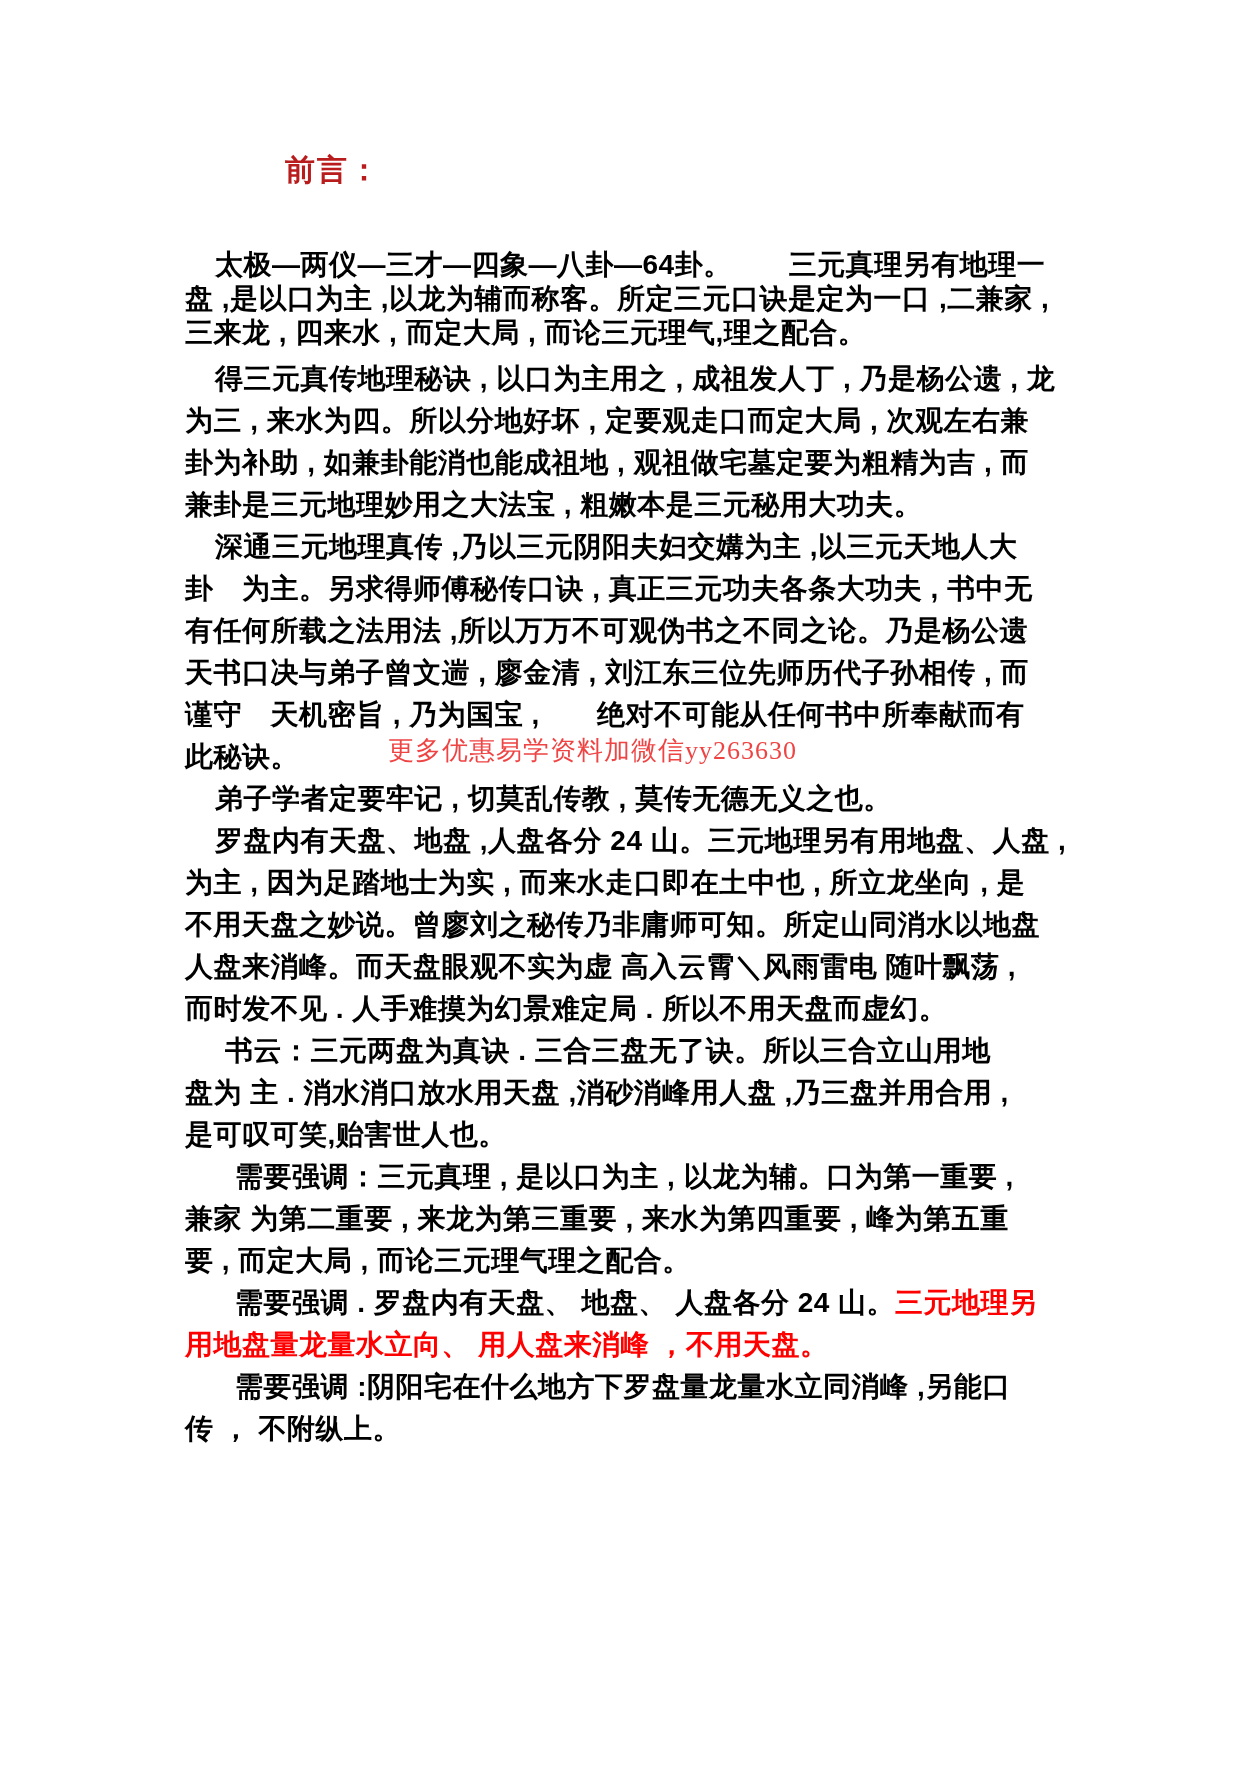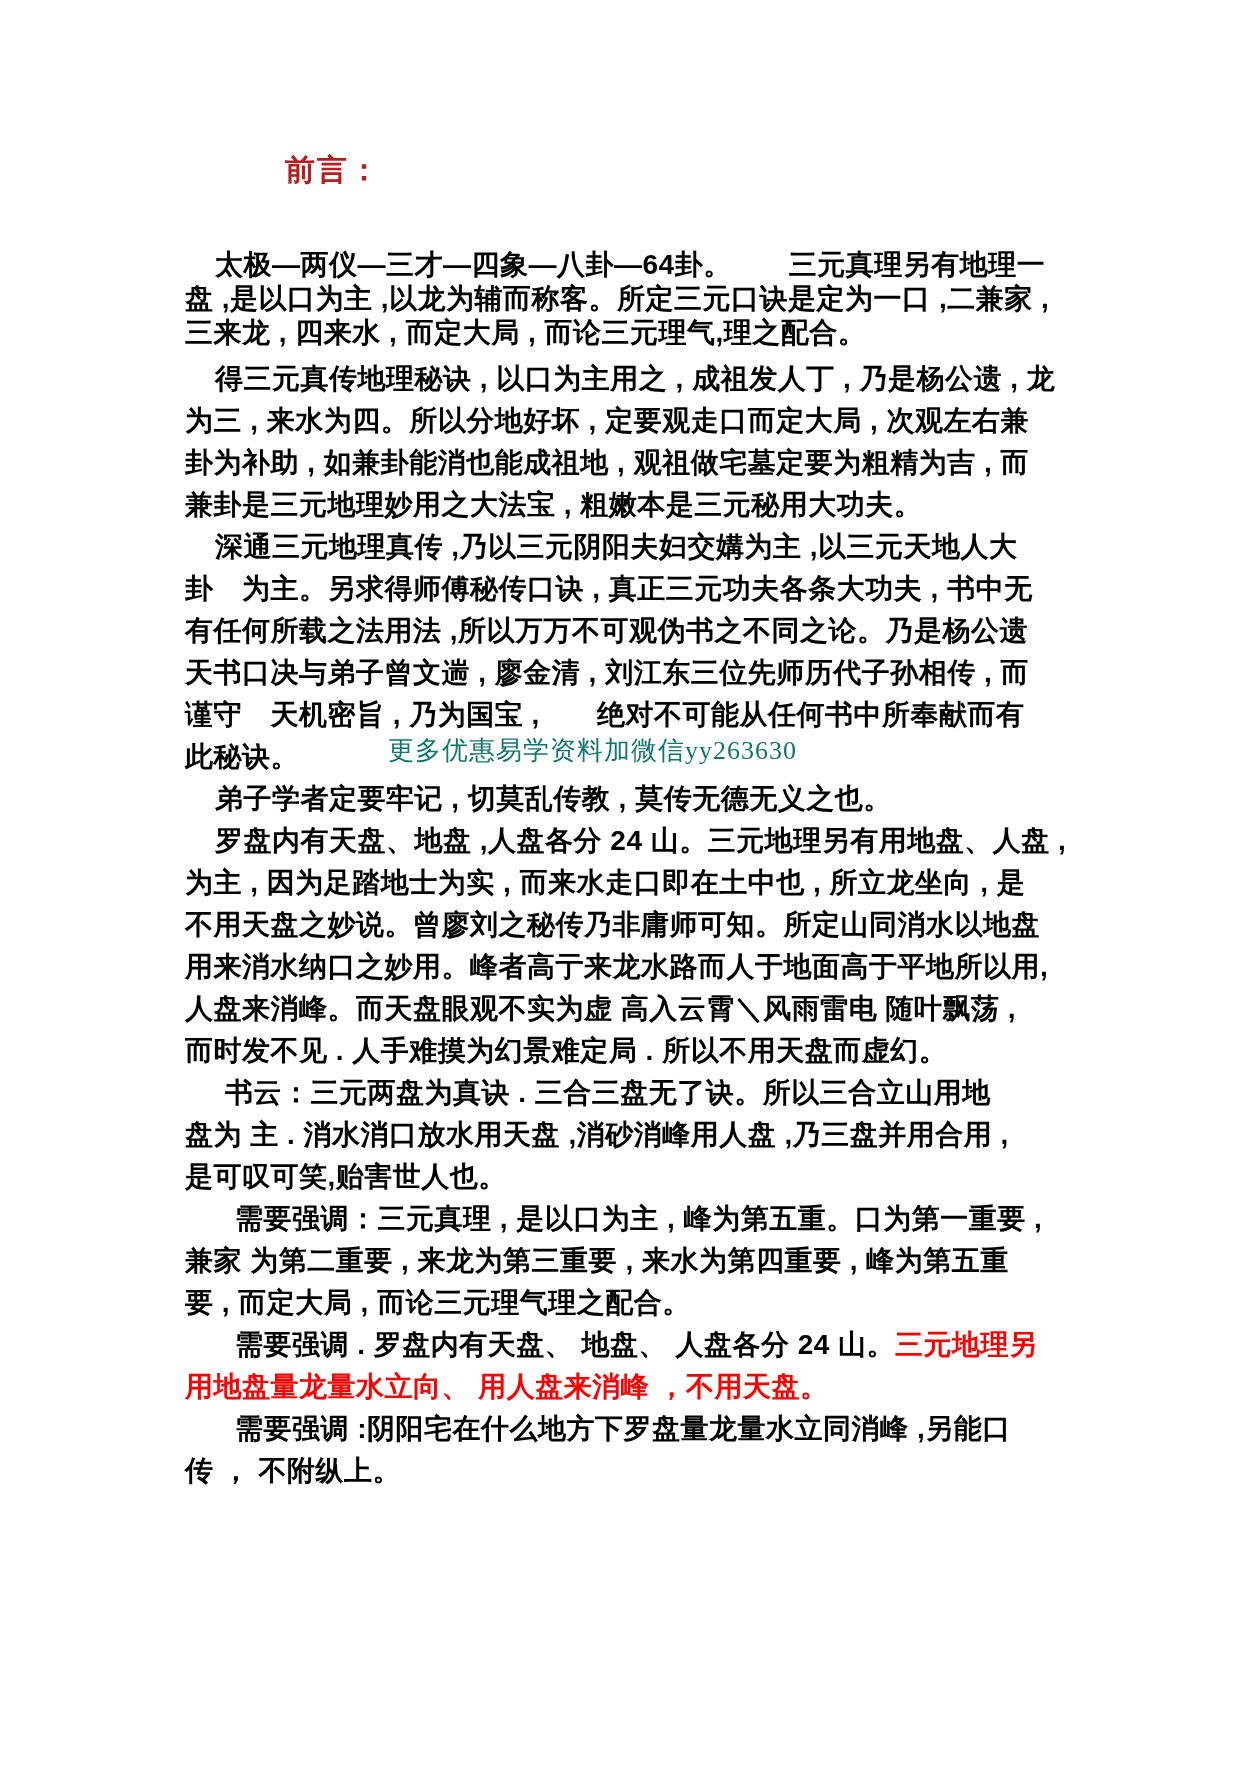--- a/index.html
+++ b/index.html
@@ -58,21 +58,21 @@
     font-family: "Liberation Serif", "DejaVu Serif", serif;
     white-space: pre;
   }
 </style>
 </head>
 <body>
 
 <div class="page">
   <div class="page-title" style="color: #b91c1c;">前言：</div>
 
-  <div class="watermark" style="color: #0f766e;">更多优惠易学资料加微信yy263630</div>
+  <div class="watermark" style="color: #ef4444;">更多优惠易学资料加微信yy263630</div>
 
   <div class="doc-body" id="doc-body" style="color: rgb(0, 0, 0);">
       <div class="para tight">
         <div class="text-line" style="padding-left: 30px;"><span>太极—两仪—三才—四象—八卦—64卦。　　三元真理另有地理一</span></div>
         <div class="text-line"><span>盘 ,是以口为主 ,以龙为辅而称客。所定三元口诀是定为一口 ,二兼家 ,</span></div>
         <div class="text-line"><span>三来龙 , 四来水 , 而定大局 , 而论三元理气,理之配合。</span></div>
       </div>
       <div class="para after-gap">
         <div class="text-line" style="padding-left: 30px;"><span>得三元真传地理秘诀 , 以口为主用之 , 成祖发人丁 , 乃是杨公遗 , 龙</span></div>
         <div class="text-line"><span>为三 , 来水为四。所以分地好坏 , 定要观走口而定大局 , 次观左右兼</span></div>
@@ -87,31 +87,30 @@
         <div class="text-line"><span>谨守　天机密旨 , 乃为国宝 ,　　绝对不可能从任何书中所奉献而有</span></div>
         <div class="text-line"><span>此秘诀。</span></div>
       </div>
       <div class="para">
         <div class="text-line" style="padding-left: 30px;"><span>弟子学者定要牢记 , 切莫乱传教 , 莫传无德无义之也。</span></div>
       </div>
       <div class="para">
         <div class="text-line" style="padding-left: 30px;"><span>罗盘内有天盘、地盘 ,人盘各分 24 山。三元地理另有用地盘、人盘 ,</span></div>
         <div class="text-line"><span>为主 , 因为足踏地士为实 , 而来水走口即在土中也 , 所立龙坐向 , 是</span></div>
         <div class="text-line"><span>不用天盘之妙说。曾廖刘之秘传乃非庸师可知。所定山同消水以地盘</span></div>
-        <div class="text-line"><span>用来消水纳口之妙用。峰者高亍来龙水路而人于地面高于平地所以用,</span></div>
         <div class="text-line"><span>人盘来消峰。而天盘眼观不实为虚 高入云霄＼风雨雷电 随叶飘荡 ,</span></div>
         <div class="text-line"><span>而时发不见 . 人手难摸为幻景难定局 . 所以不用天盘而虚幻。</span></div>
       </div>
       <div class="para">
         <div class="text-line" style="padding-left: 40px;"><span>书云：三元两盘为真诀 . 三合三盘无了诀。所以三合立山用地</span></div>
         <div class="text-line"><span>盘为 主 . 消水消口放水用天盘 ,消砂消峰用人盘 ,乃三盘并用合用 ,</span></div>
         <div class="text-line"><span>是可叹可笑,贻害世人也。</span></div>
       </div>
       <div class="para">
-        <div class="text-line" style="padding-left: 50px;"><span>需要强调：三元真理 , 是以口为主 , 峰为第五重。口为第一重要 ,</span></div>
+        <div class="text-line" style="padding-left: 50px;"><span>需要强调：三元真理 , 是以口为主 , 以龙为辅。口为第一重要 ,</span></div>
         <div class="text-line"><span>兼家 为第二重要 , 来龙为第三重要 , 来水为第四重要 , 峰为第五重</span></div>
         <div class="text-line"><span>要 , 而定大局 , 而论三元理气理之配合。</span></div>
       </div>
       <div class="para">
         <div class="text-line" style="padding-left: 50px;"><span>需要强调 . 罗盘内有天盘、 地盘、 人盘各分 24 山。</span><span style="color: rgb(255, 0, 0);">三元地理另</span></div>
         <div class="text-line"><span style="color: rgb(255, 0, 0);">用地盘量龙量水立向、 用人盘来消峰 ，不用天盘。</span></div>
       </div>
       <div class="para">
         <div class="text-line" style="padding-left: 50px;"><span>需要强调 :阴阳宅在什么地方下罗盘量龙量水立同消峰 ,另能口</span></div>
         <div class="text-line"><span>传 ， 不附纵上。</span></div>

